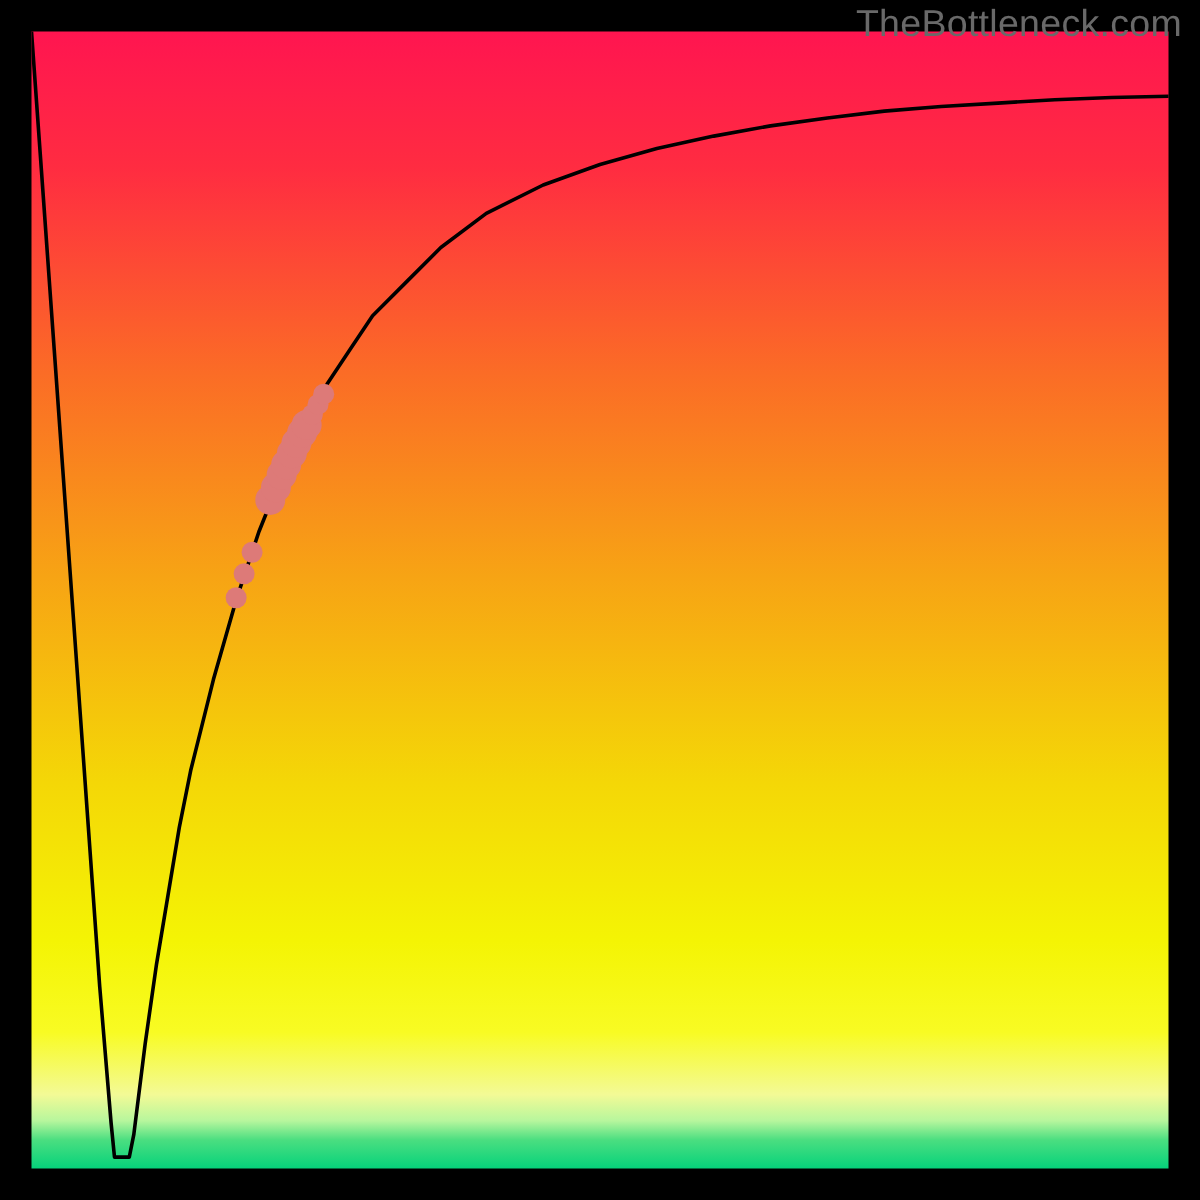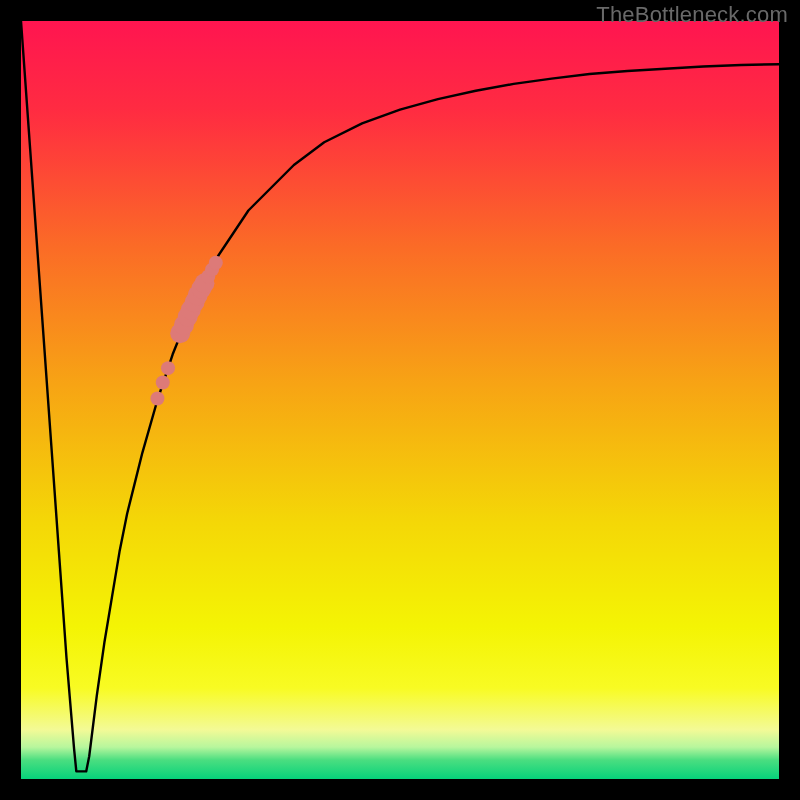--- a/index.html
+++ b/index.html
@@ -14,21 +14,21 @@
     position: relative;
     width: 800px;
     height: 800px;
     background: #000;
   }
   .watermark {
     position: absolute;
     top: 2px;
     right: 12px;
     font-family: Arial, Helvetica, sans-serif;
-    font-size: 22px;
+    font-size: 25px;
     font-weight: 500;
     color: #696969;
     letter-spacing: 0.2px;
   }
   svg { display: block; }
 </style>
 </head>
 <body>
 <div class="stage">
 

